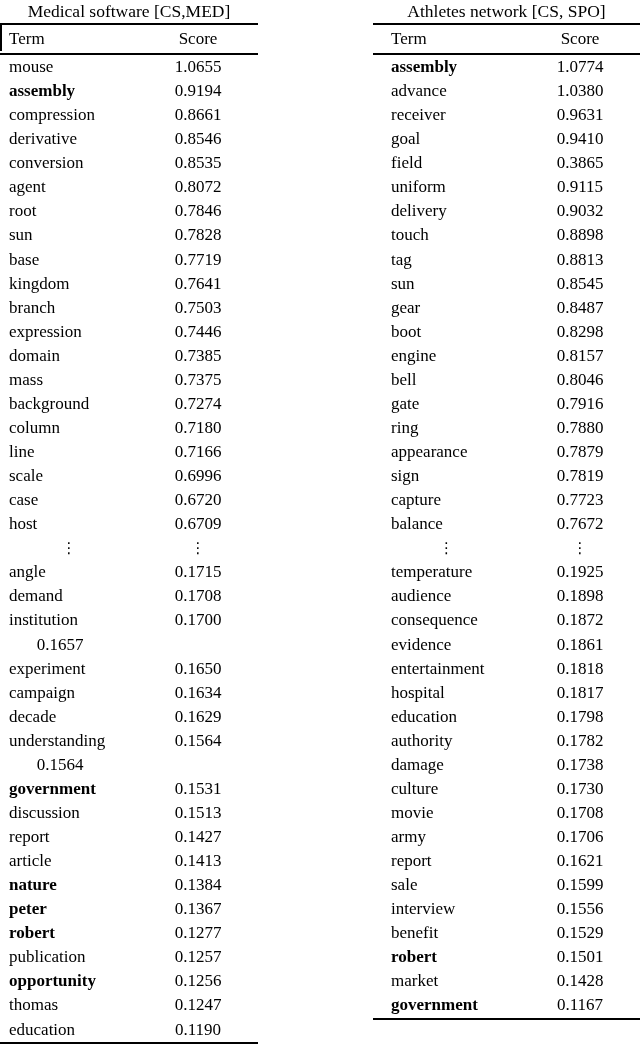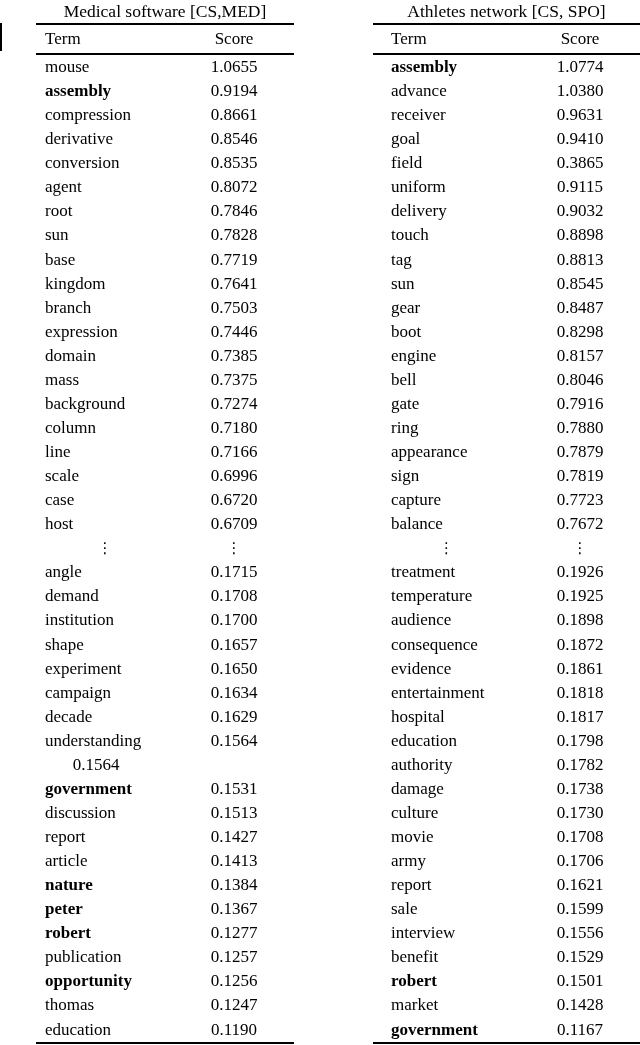--- a/index.html
+++ b/index.html
@@ -11,21 +11,21 @@
     font-family: "Liberation Serif", "DejaVu Serif", serif;
     color: #000000;
     overflow: hidden;
   }
   .tbl {
     position: absolute;
     top: 0;
     display: flex;
     flex-direction: column;
   }
-  .tbl-left  { left: 0;   width: 258px; padding-left: 36px; }
+  .tbl-left  { left: 0;   width: 258px; }
   .tbl-right { left: 373px; width: 267px; }
 
   .title {
     height: 23px;
     line-height: 23px;
     text-align: center;
     font-size: 17.5px;
     white-space: nowrap;
   }
   .rule {
@@ -176,21 +176,20 @@
         </div>
         <div class="row">
           <span class="term">demand</span>
           <span class="score">0.1708</span>
         </div>
         <div class="row">
           <span class="term">institution</span>
           <span class="score">0.1700</span>
         </div>
         <div class="row">
-          <span class="term">shape</span>
           <span class="score">0.1657</span>
         </div>
         <div class="row">
           <span class="term">experiment</span>
           <span class="score">0.1650</span>
         </div>
         <div class="row">
           <span class="term">campaign</span>
           <span class="score">0.1634</span>
         </div>
@@ -342,24 +341,20 @@
           <span class="term">balance</span>
           <span class="score">0.7672</span>
         </div>
       </div>
     <div class="row dots">
       <span class="term vd">⋮</span>
       <span class="score vd">⋮</span>
     </div>
     <div>
         <div class="row">
-          <span class="term">treatment</span>
-          <span class="score">0.1926</span>
-        </div>
-        <div class="row">
           <span class="term">temperature</span>
           <span class="score">0.1925</span>
         </div>
         <div class="row">
           <span class="term">audience</span>
           <span class="score">0.1898</span>
         </div>
         <div class="row">
           <span class="term">consequence</span>
           <span class="score">0.1872</span>

